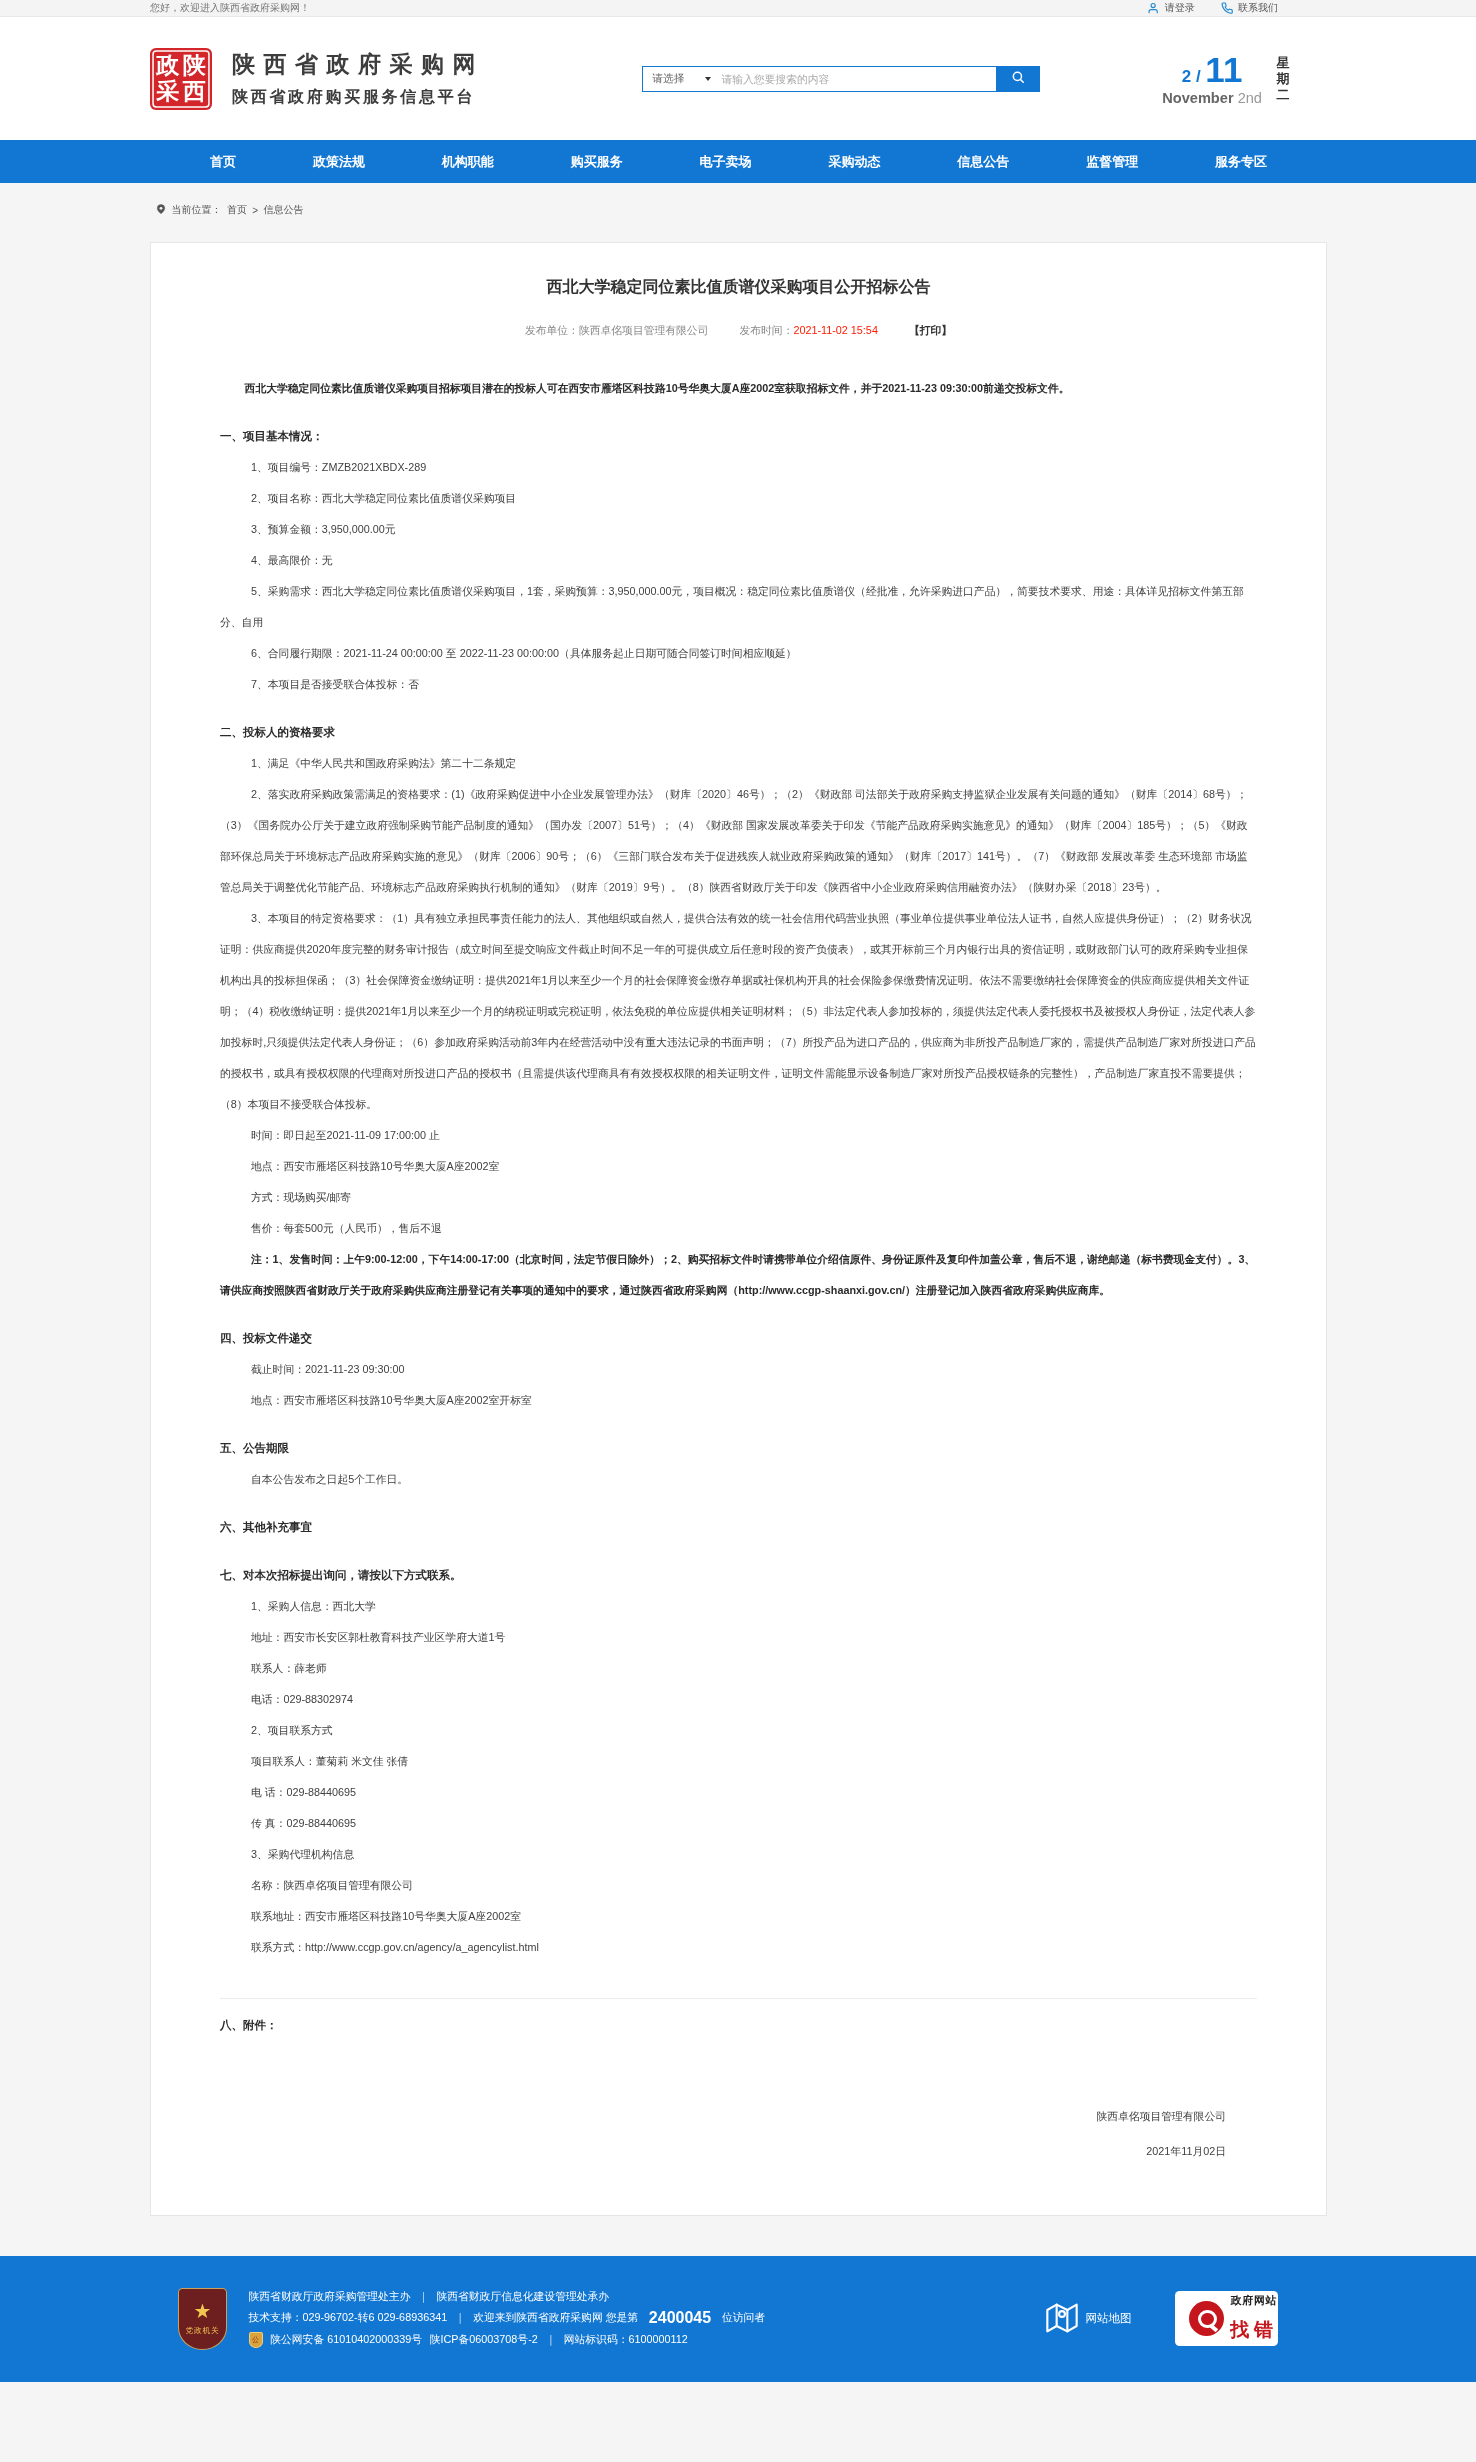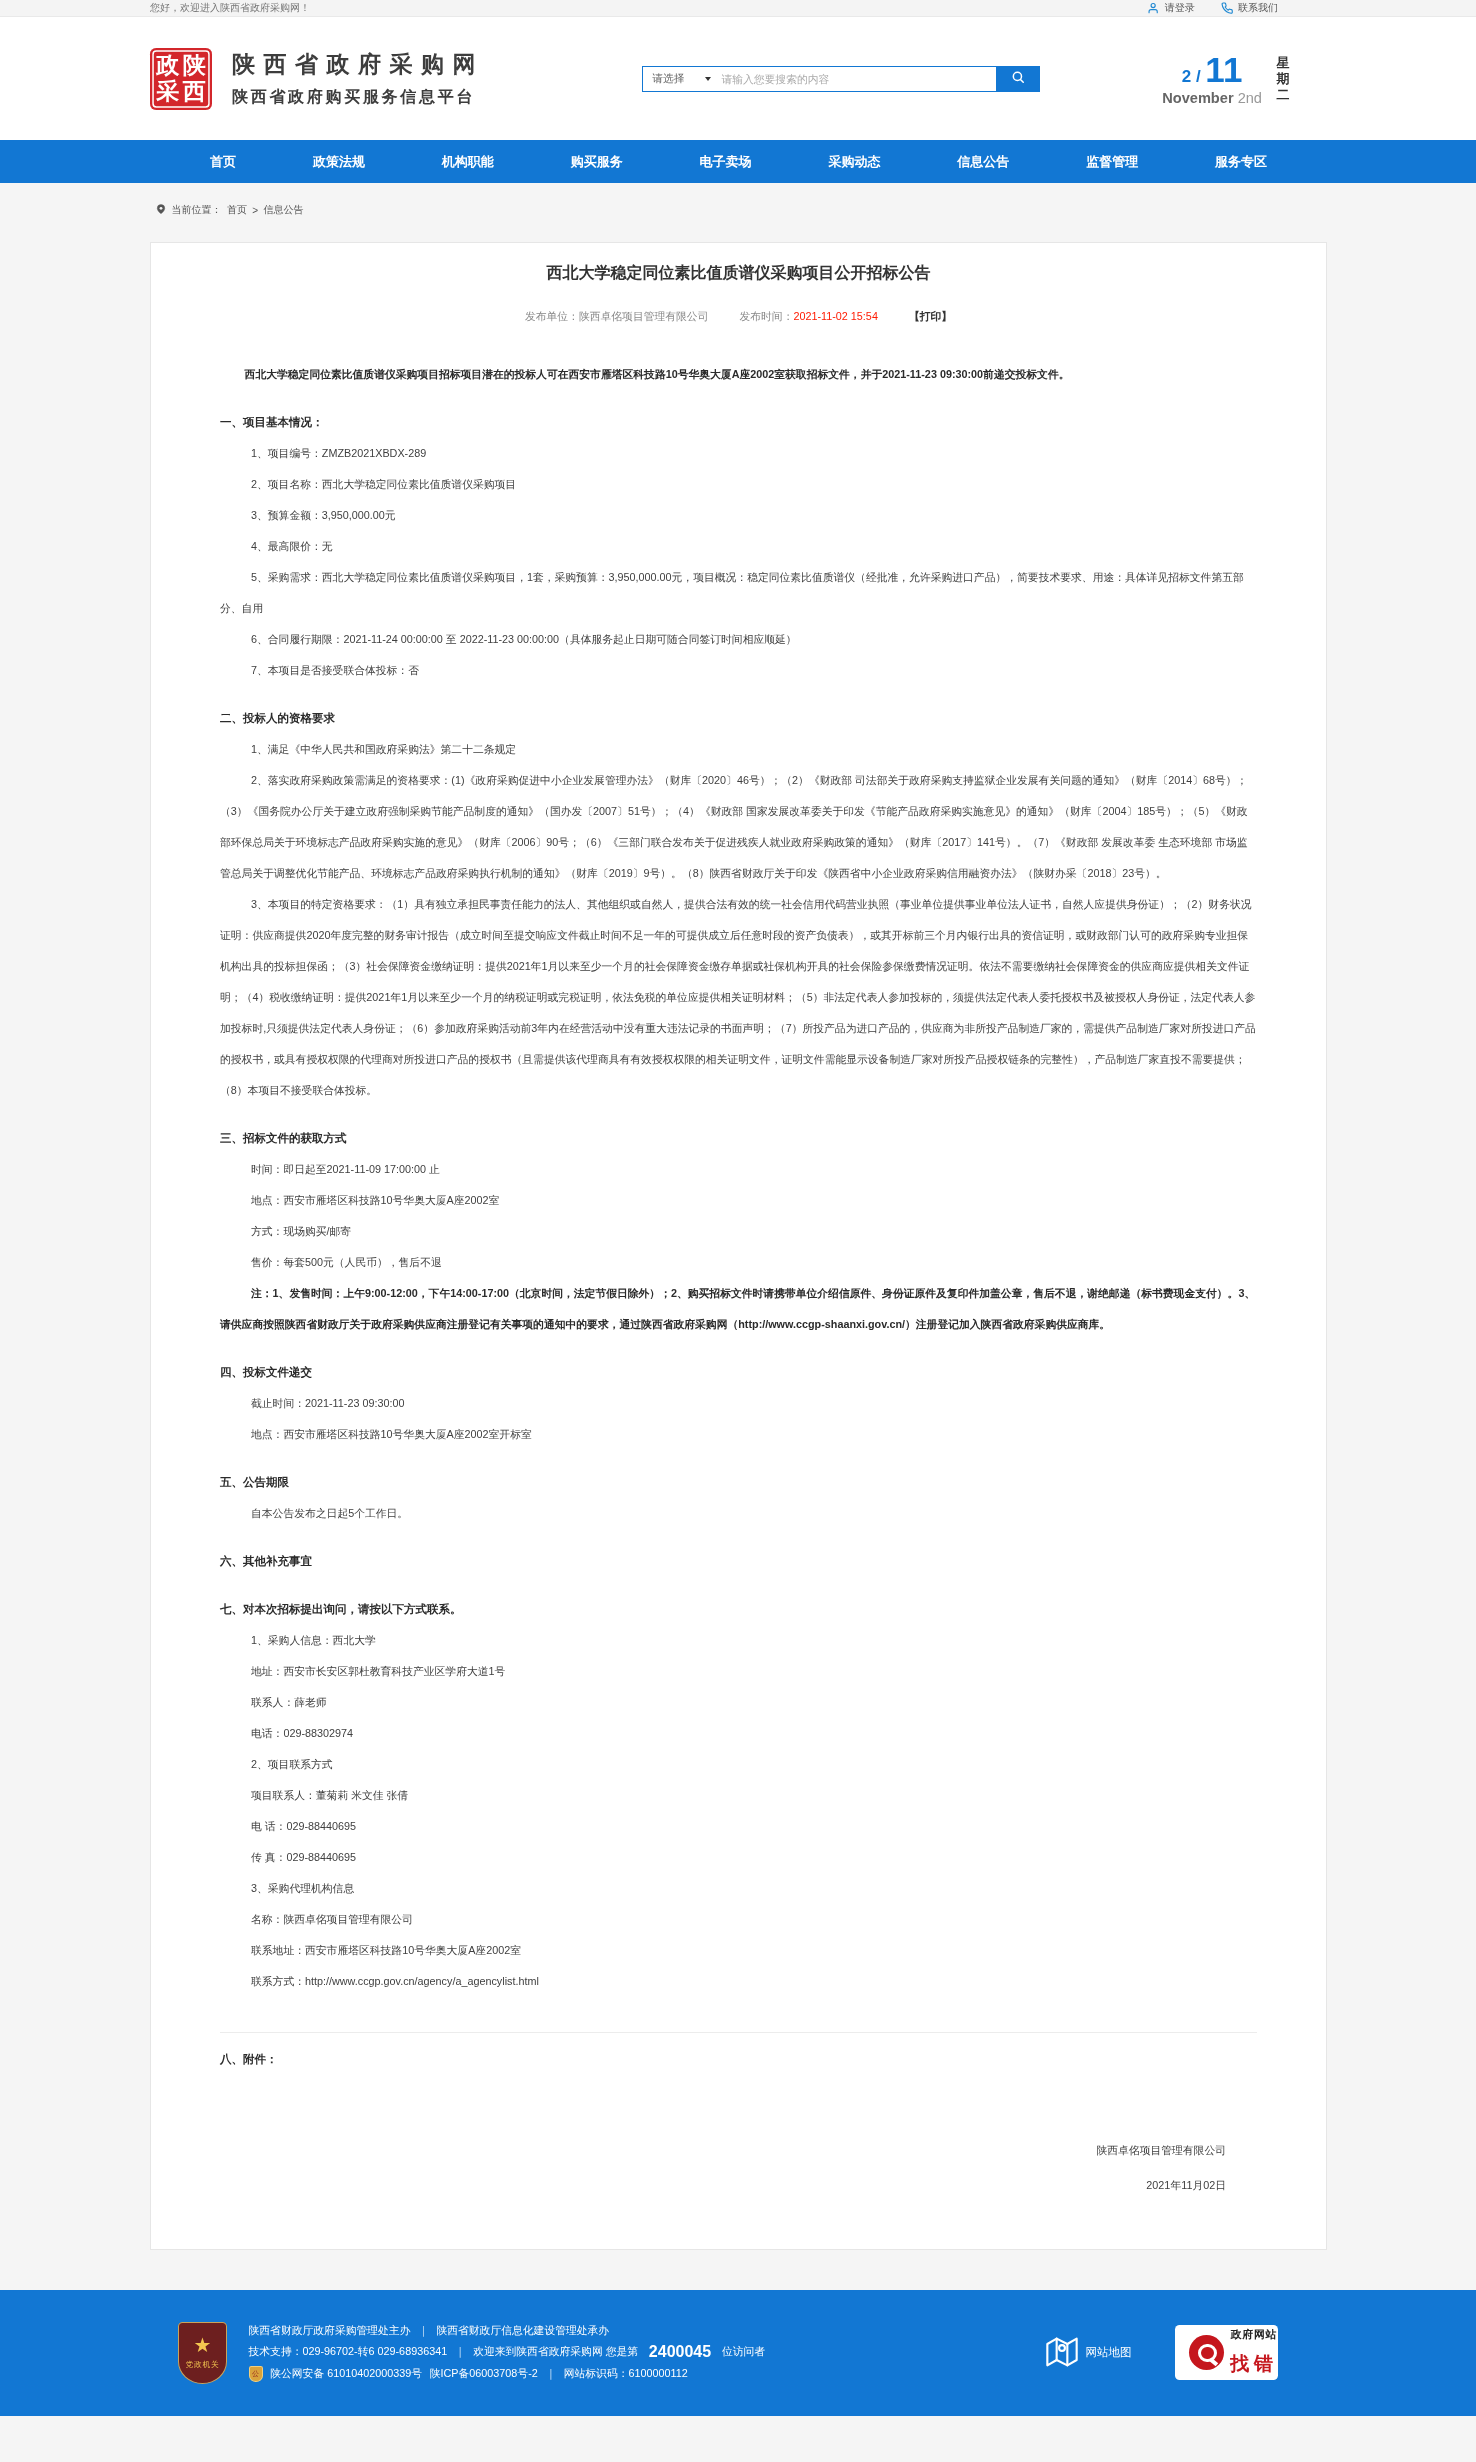--- a/index.html
+++ b/index.html
@@ -47,21 +47,21 @@
   .nav { background:#1277d3; height:43px; }
   .nav .container { display:flex; height:100%; align-items:center; justify-content:space-between; padding:0 60px; }
   .nav-item { color:#ffffff; font-size:13px; font-weight:bold; text-decoration:none; cursor:pointer; white-space:nowrap; }
 
   
   .breadcrumb-row { padding:20px 0 0 0; }
   .breadcrumb { display:flex; align-items:center; gap:5.4px; font-size:10px; color:#555; padding-left:6.2px; }
   .breadcrumb a { color:#555; text-decoration:none; cursor:pointer; }
 
   
-  .card { background:#fff; border:0.8px solid #e6e6e6; margin:24.6px auto 40px auto; width:1177px; padding:20px 69px 46px 69px; }
+  .card { background:#fff; border:0.8px solid #e6e6e6; margin:24.6px auto 40px auto; width:1177px; padding:34px 69px 46px 69px; }
   .doc-title { text-align:center; font-size:16px; font-weight:bold; color:#333; }
   .pub-row { text-align:center; margin-top:26px; font-size:10.8px; color:#888; }
   .pub-row .seg { margin:0 14px; }
   .pub-time { color:#ff1a00; }
   .print-btn { color:#333; font-weight:bold; cursor:pointer; }
 
   .doc-body { margin-top:35px; }
   .para { font-size:10.8px; line-height:31px; color:#404040; text-indent:31px; }
   .para.h { font-weight:bold; color:#2b2b2b; font-size:11.5px; text-indent:0; margin-top:17px; }
   .para.intro { font-weight:bold; color:#2b2b2b; text-indent:24.6px; margin-bottom:7.7px; }
@@ -216,21 +216,20 @@
       <p class="para t">2、项目名称：西北大学稳定同位素比值质谱仪采购项目</p>
       <p class="para t">3、预算金额：3,950,000.00元</p>
       <p class="para t">4、最高限价：无</p>
       <p class="para t">5、采购需求：西北大学稳定同位素比值质谱仪采购项目，1套，采购预算：3,950,000.00元，项目概况：稳定同位素比值质谱仪（经批准，允许采购进口产品），简要技术要求、用途：具体详见招标文件第五部分、自用</p>
       <p class="para t">6、合同履行期限：2021-11-24 00:00:00 至 2022-11-23 00:00:00（具体服务起止日期可随合同签订时间相应顺延）</p>
       <p class="para t">7、本项目是否接受联合体投标：否</p>
       <p class="para h">二、投标人的资格要求</p>
       <p class="para t">1、满足《中华人民共和国政府采购法》第二十二条规定</p>
       <p class="para t">2、落实政府采购政策需满足的资格要求：(1)《政府采购促进中小企业发展管理办法》（财库〔2020〕46号）；（2）《财政部 司法部关于政府采购支持监狱企业发展有关问题的通知》（财库〔2014〕68号）；（3）《国务院办公厅关于建立政府强制采购节能产品制度的通知》（国办发〔2007〕51号）；（4）《财政部 国家发展改革委关于印发《节能产品政府采购实施意见》的通知》（财库〔2004〕185号）；（5）《财政部环保总局关于环境标志产品政府采购实施的意见》（财库〔2006〕90号；（6）《三部门联合发布关于促进残疾人就业政府采购政策的通知》（财库〔2017〕141号）。（7）《财政部 发展改革委 生态环境部 市场监管总局关于调整优化节能产品、环境标志产品政府采购执行机制的通知》（财库〔2019〕9号）。（8）陕西省财政厅关于印发《陕西省中小企业政府采购信用融资办法》（陕财办采〔2018〕23号）。</p>
       <p class="para t">3、本项目的特定资格要求：（1）具有独立承担民事责任能力的法人、其他组织或自然人，提供合法有效的统一社会信用代码营业执照（事业单位提供事业单位法人证书，自然人应提供身份证）；（2）财务状况证明：供应商提供2020年度完整的财务审计报告（成立时间至提交响应文件截止时间不足一年的可提供成立后任意时段的资产负债表），或其开标前三个月内银行出具的资信证明，或财政部门认可的政府采购专业担保机构出具的投标担保函；（3）社会保障资金缴纳证明：提供2021年1月以来至少一个月的社会保障资金缴存单据或社保机构开具的社会保险参保缴费情况证明。依法不需要缴纳社会保障资金的供应商应提供相关文件证明；（4）税收缴纳证明：提供2021年1月以来至少一个月的纳税证明或完税证明，依法免税的单位应提供相关证明材料；（5）非法定代表人参加投标的，须提供法定代表人委托授权书及被授权人身份证，法定代表人参加投标时,只须提供法定代表人身份证；（6）参加政府采购活动前3年内在经营活动中没有重大违法记录的书面声明；（7）所投产品为进口产品的，供应商为非所投产品制造厂家的，需提供产品制造厂家对所投进口产品的授权书，或具有授权权限的代理商对所投进口产品的授权书（且需提供该代理商具有有效授权权限的相关证明文件，证明文件需能显示设备制造厂家对所投产品授权链条的完整性），产品制造厂家直投不需要提供；（8）本项目不接受联合体投标。</p>
-      <p class="para h">三、招标文件的获取方式</p>
       <p class="para t">时间：即日起至2021-11-09 17:00:00 止</p>
       <p class="para t">地点：西安市雁塔区科技路10号华奥大厦A座2002室</p>
       <p class="para t">方式：现场购买/邮寄</p>
       <p class="para t">售价：每套500元（人民币），售后不退</p>
       <p class="para tb">注：1、发售时间：上午9:00-12:00，下午14:00-17:00（北京时间，法定节假日除外）；2、购买招标文件时请携带单位介绍信原件、身份证原件及复印件加盖公章，售后不退，谢绝邮递（标书费现金支付）。3、请供应商按照陕西省财政厅关于政府采购供应商注册登记有关事项的通知中的要求，通过陕西省政府采购网（http://www.ccgp-shaanxi.gov.cn/）注册登记加入陕西省政府采购供应商库。</p>
       <p class="para h">四、投标文件递交</p>
       <p class="para t">截止时间：2021-11-23 09:30:00</p>
       <p class="para t">地点：西安市雁塔区科技路10号华奥大厦A座2002室开标室</p>
       <p class="para h">五、公告期限</p>
       <p class="para t">自本公告发布之日起5个工作日。</p>

